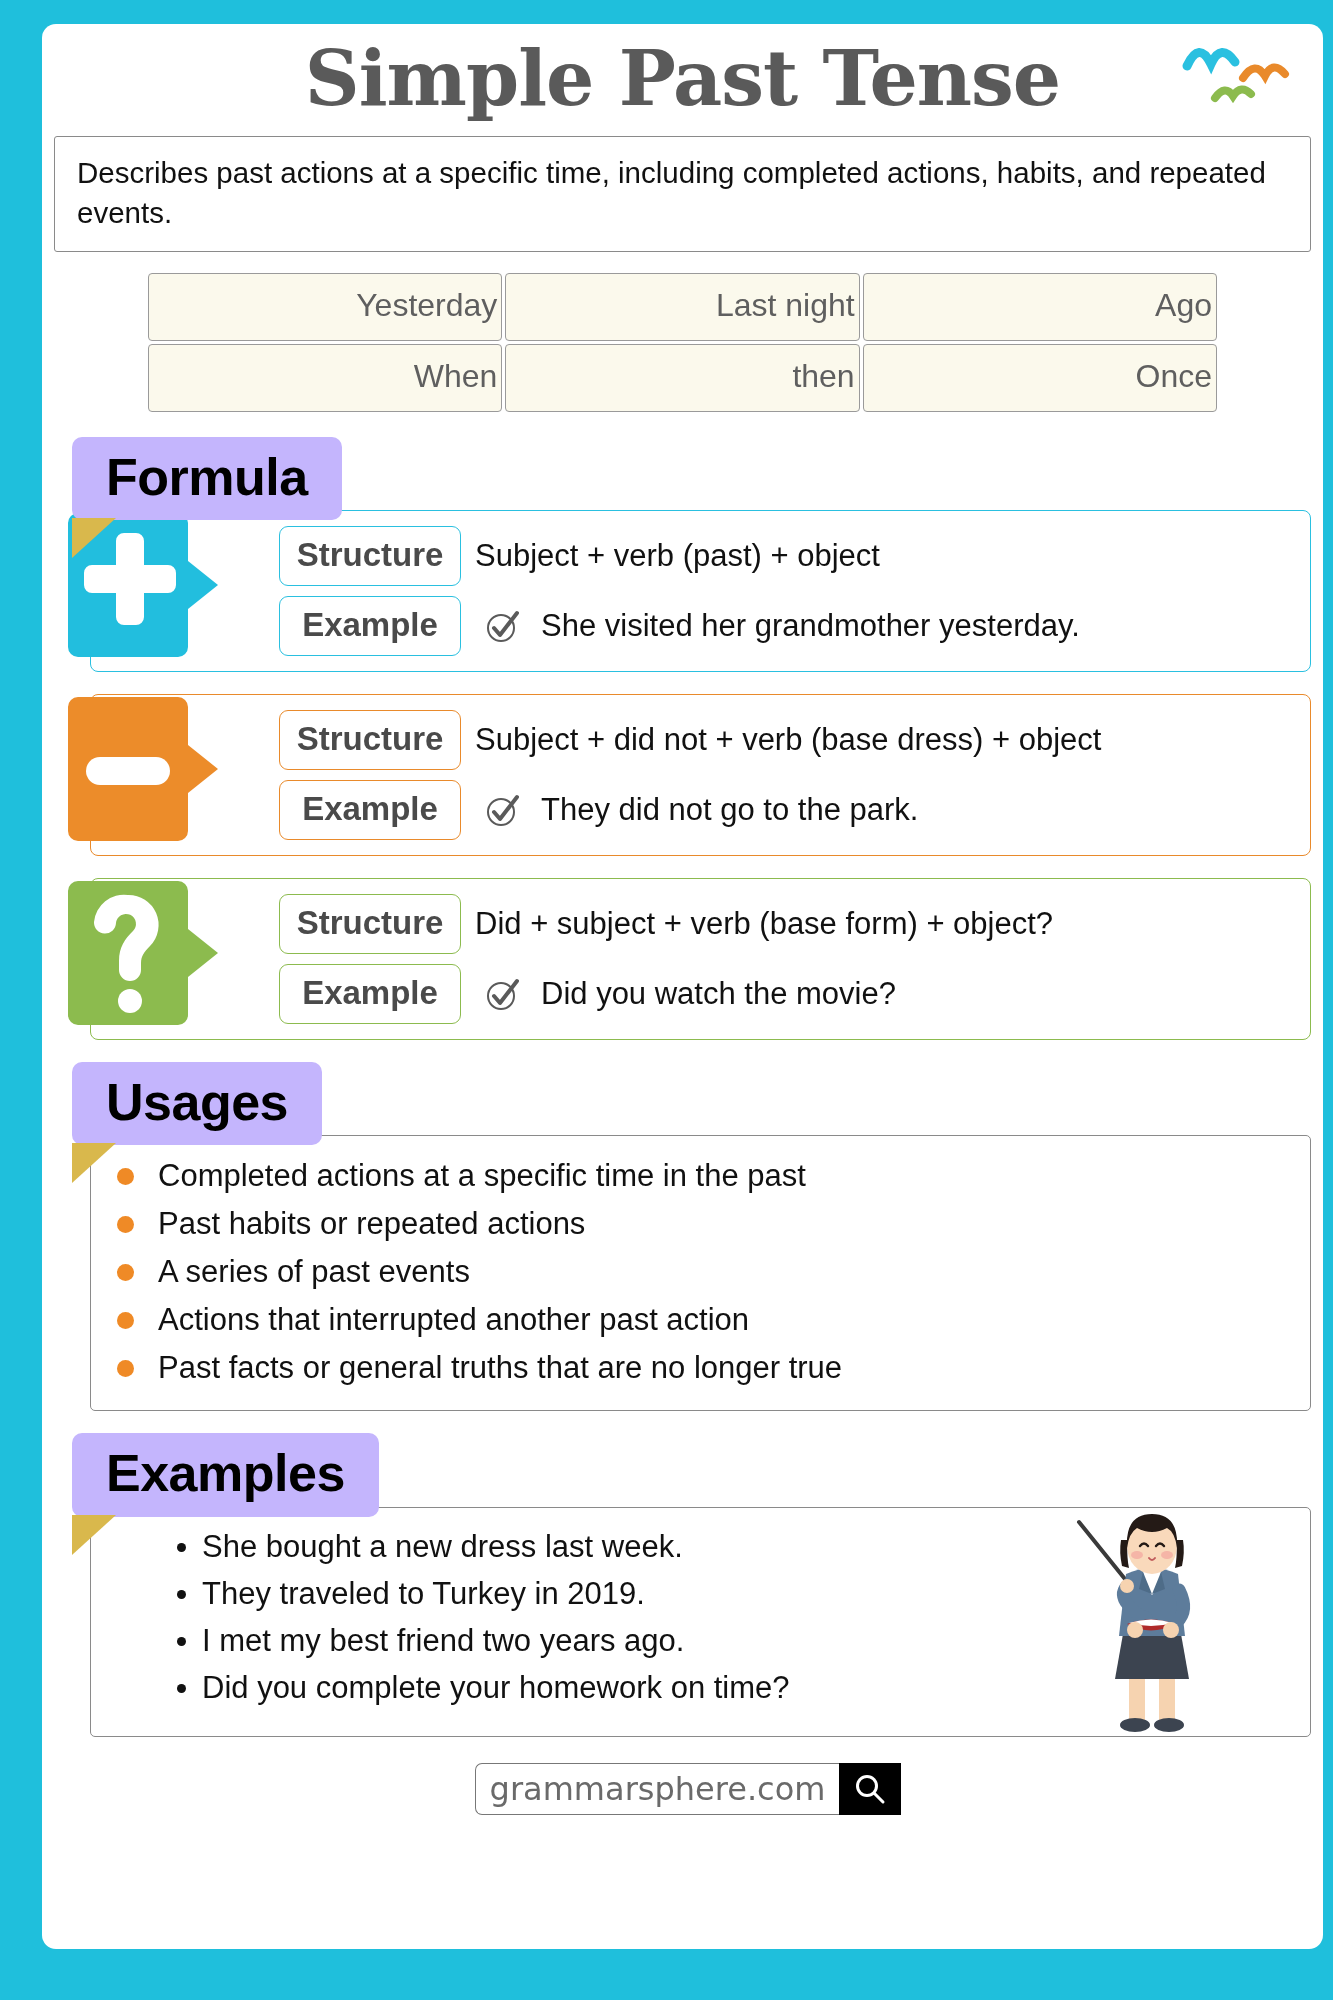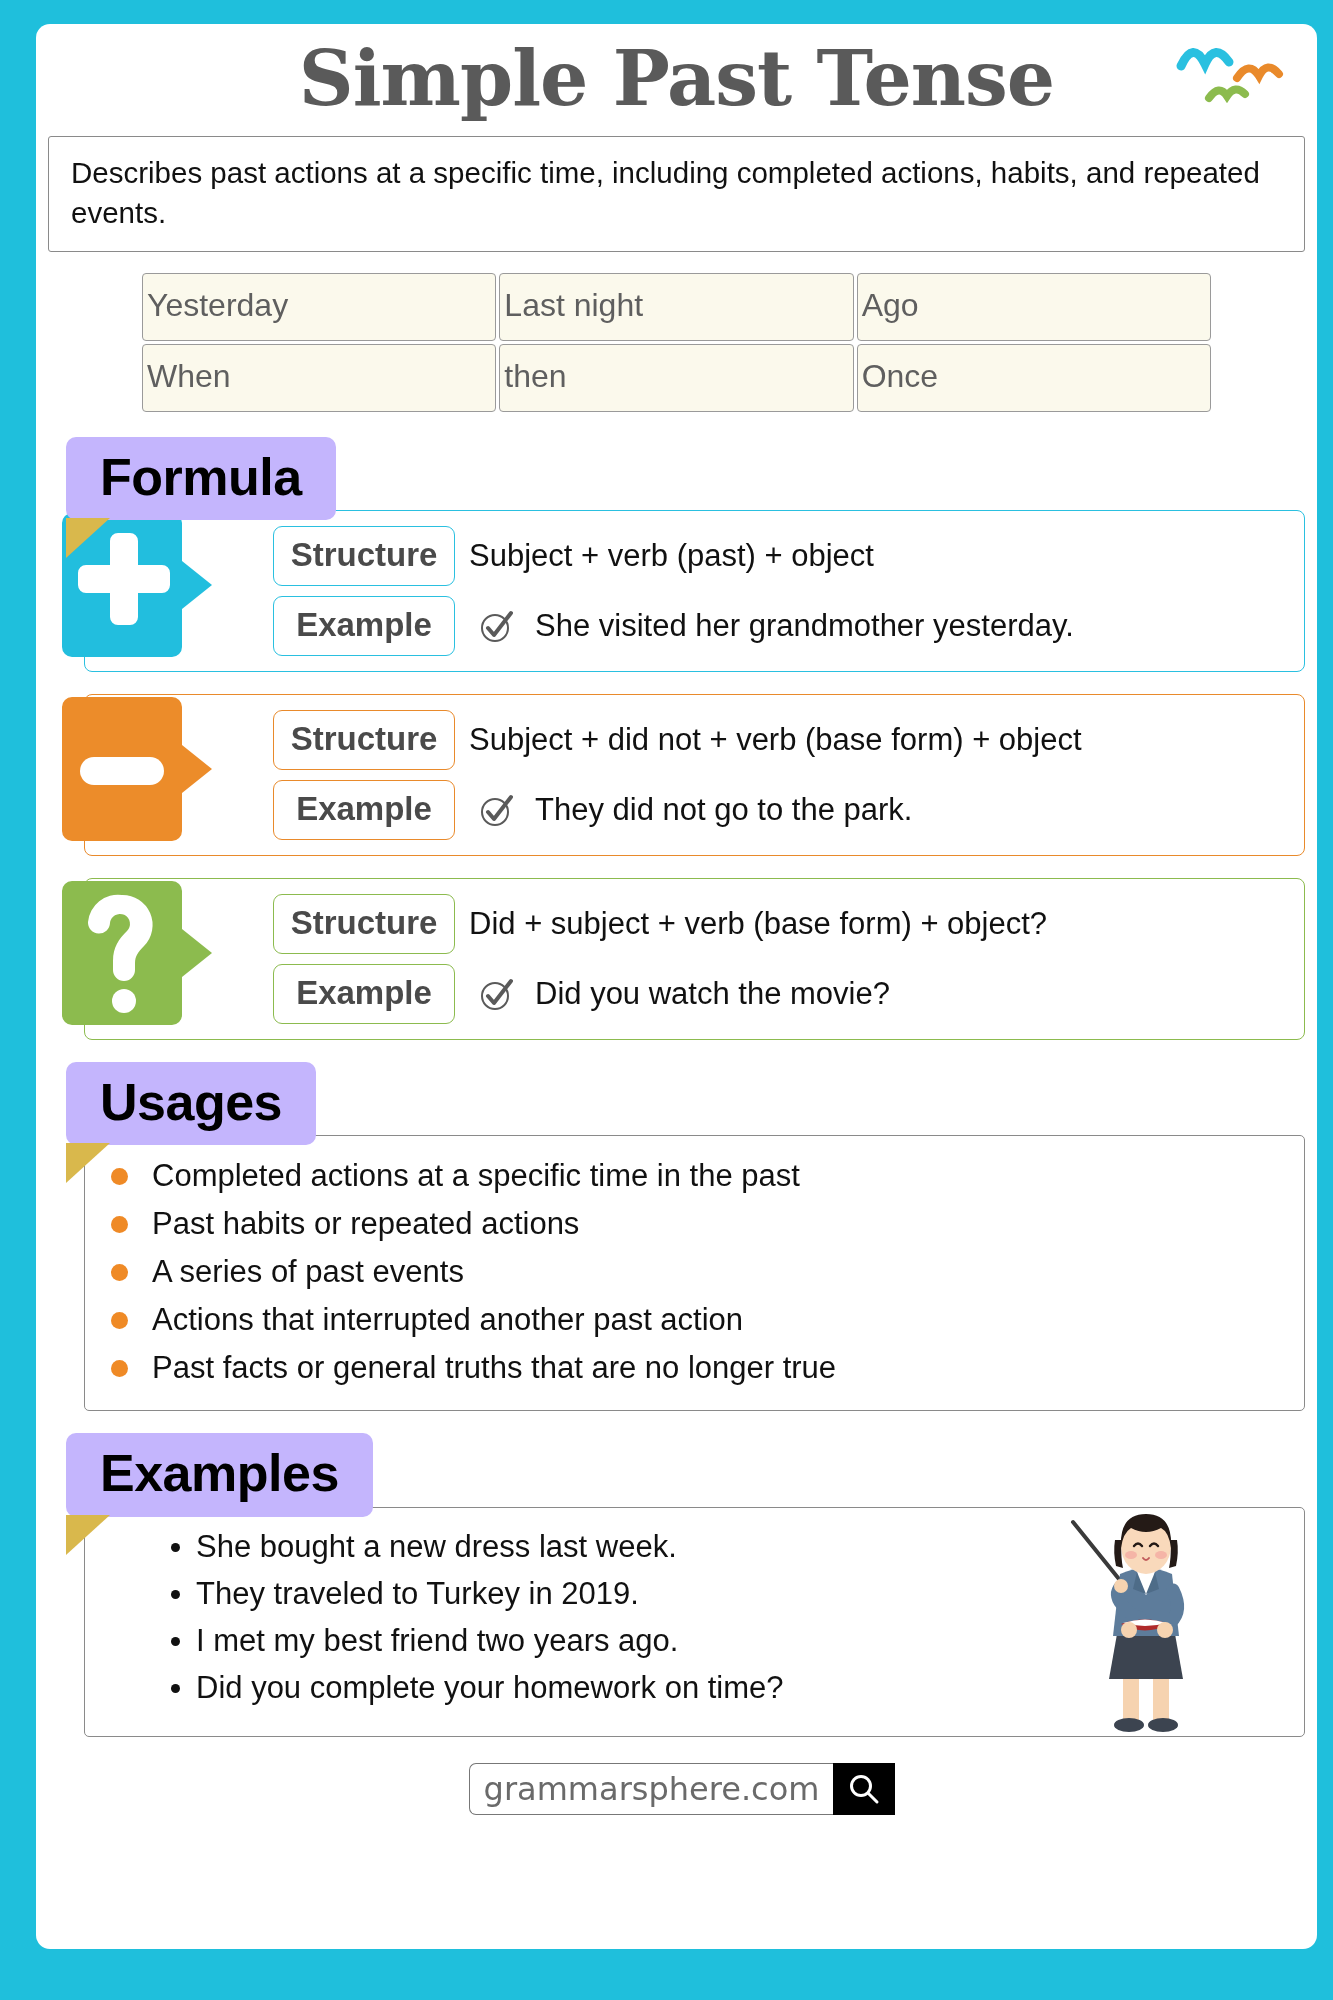--- a/index.html
+++ b/index.html
@@ -4,21 +4,21 @@
 <style>
   * { box-sizing: border-box; margin: 0; padding: 0; }
   html, body {
     width: 1333px; height: 2000px;
     font-family: "Liberation Sans", sans-serif;
   }
   body { background: #1FBFDC; overflow: hidden; }
 
   .poster {
     position: absolute;
-    left: 36px; top: 24px;
+    left: 42px; top: 24px;
     width: 1281px; height: 1925px;
     background: #ffffff;
     border-radius: 14px;
   }
 
   
   .birds { position: absolute; right: 24px; top: 8px; width: 120px; height: 74px; }
   .birds svg { width: 100%; height: 100%; display: block; }
 
   
@@ -48,21 +48,21 @@
   .kw-table {
     margin: 18px auto 0 auto;
     width: 1075px;
     border-collapse: separate;
     border-spacing: 3px;
   }
   .kw-table td {
     background: #FBF9EC;
     border: 1.4px solid #9a9a9a;
     border-radius: 4px;
-    text-align: left;
+    text-align: right;
     font-size: 32px;
     color: #5f5f5f;
     padding: 13px 4px 16px 4px;
     width: 33.33%;
   }
 
   
   .sec { position: relative; margin-top: 22px; }
   .tab-wrap { position: relative; display: inline-block; margin-left: 30px; z-index: 3; }
   .tab {
@@ -234,21 +234,21 @@
     
     <div class="frow neg">
       <div class="badge">
         <svg viewBox="0 0 168 152">
           <path d="M12 14 a10 10 0 0 1 10-10 h100 a10 10 0 0 1 10 10 v38 l30 24 -30 24 v38 a10 10 0 0 1 -10 10 h-100 a10 10 0 0 1 -10 -10 z" fill="#EC8C2A"></path>
           <rect x="30" y="64" width="84" height="28" rx="14" fill="#fff"></rect>
         </svg>
       </div>
       <div class="fline">
         <div class="lbl">Structure</div>
-        <div class="ftext">Subject + did not + verb (base form) + object</div>
+        <div class="ftext">Subject + did not + verb (base dress) + object</div>
       </div>
       <div class="fline">
         <div class="lbl">Example</div>
         <div class="ex-text">
           <span class="check">
             <svg viewBox="0 0 34 34">
               <circle cx="16" cy="19" r="13" fill="none" stroke="#5a5a5a" stroke-width="2"></circle>
               <path d="M9 19 L15 26 L32 4" fill="none" stroke="#5a5a5a" stroke-width="4" stroke-linecap="round" stroke-linejoin="round"></path>
             </svg>
           </span>

